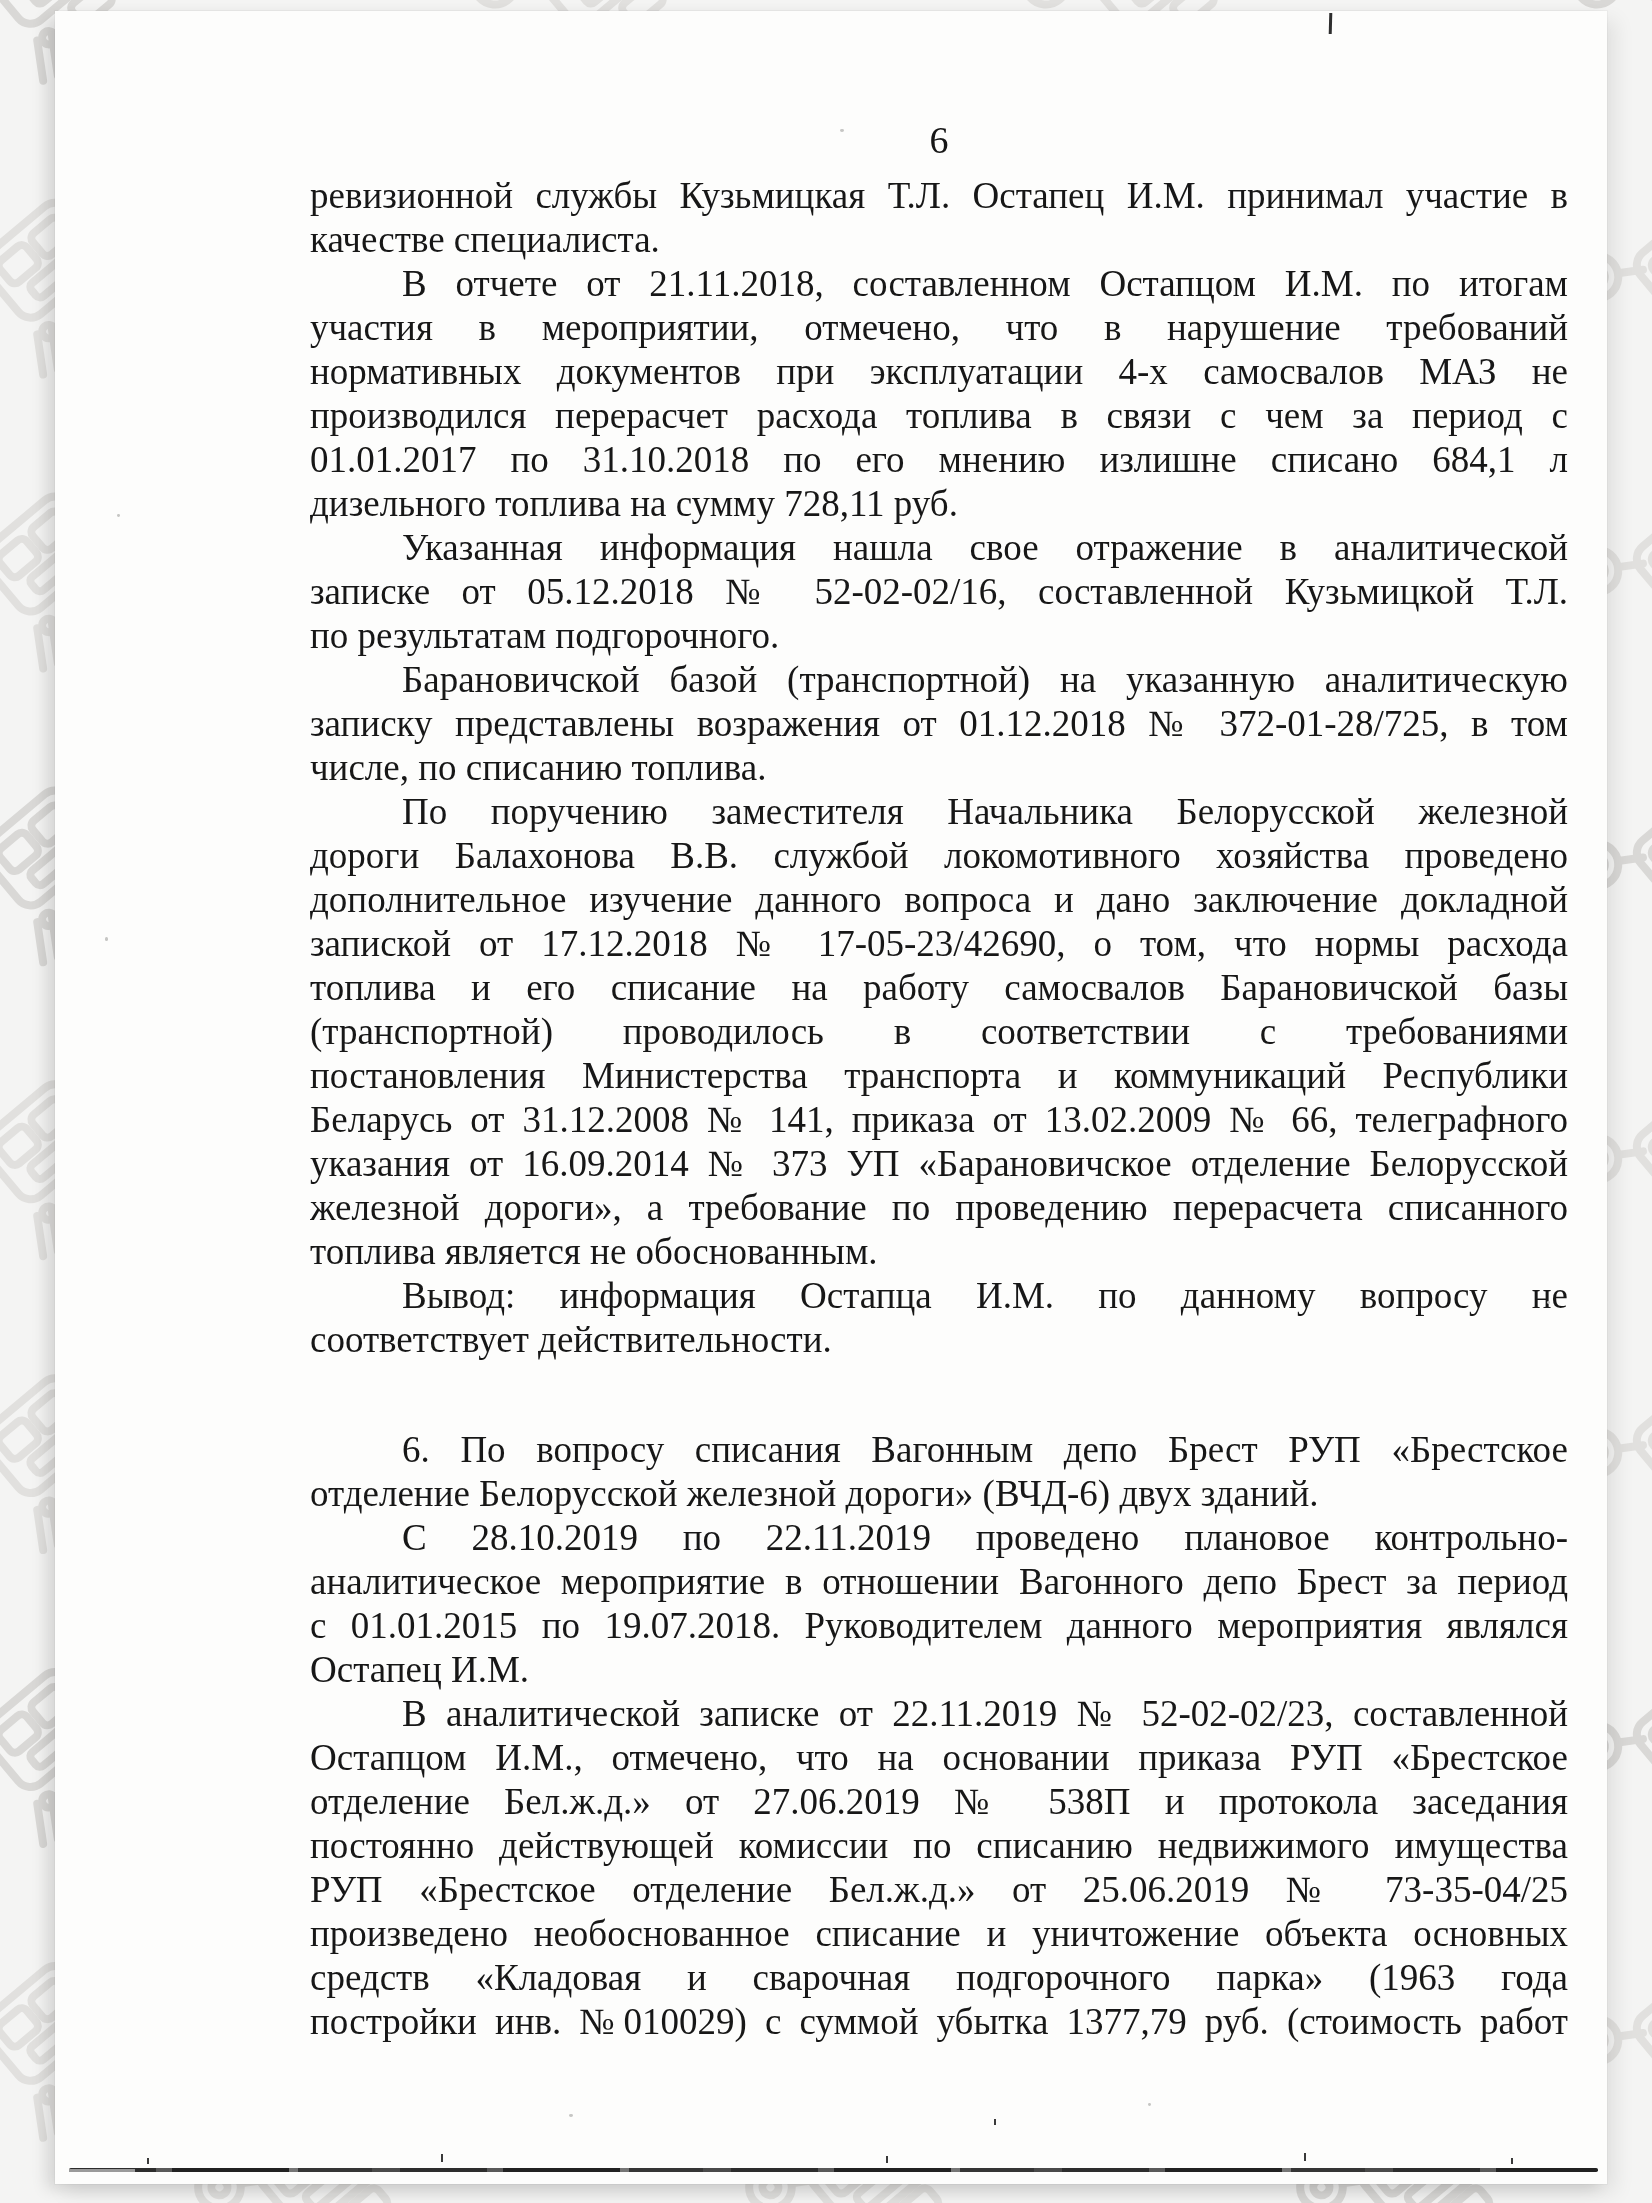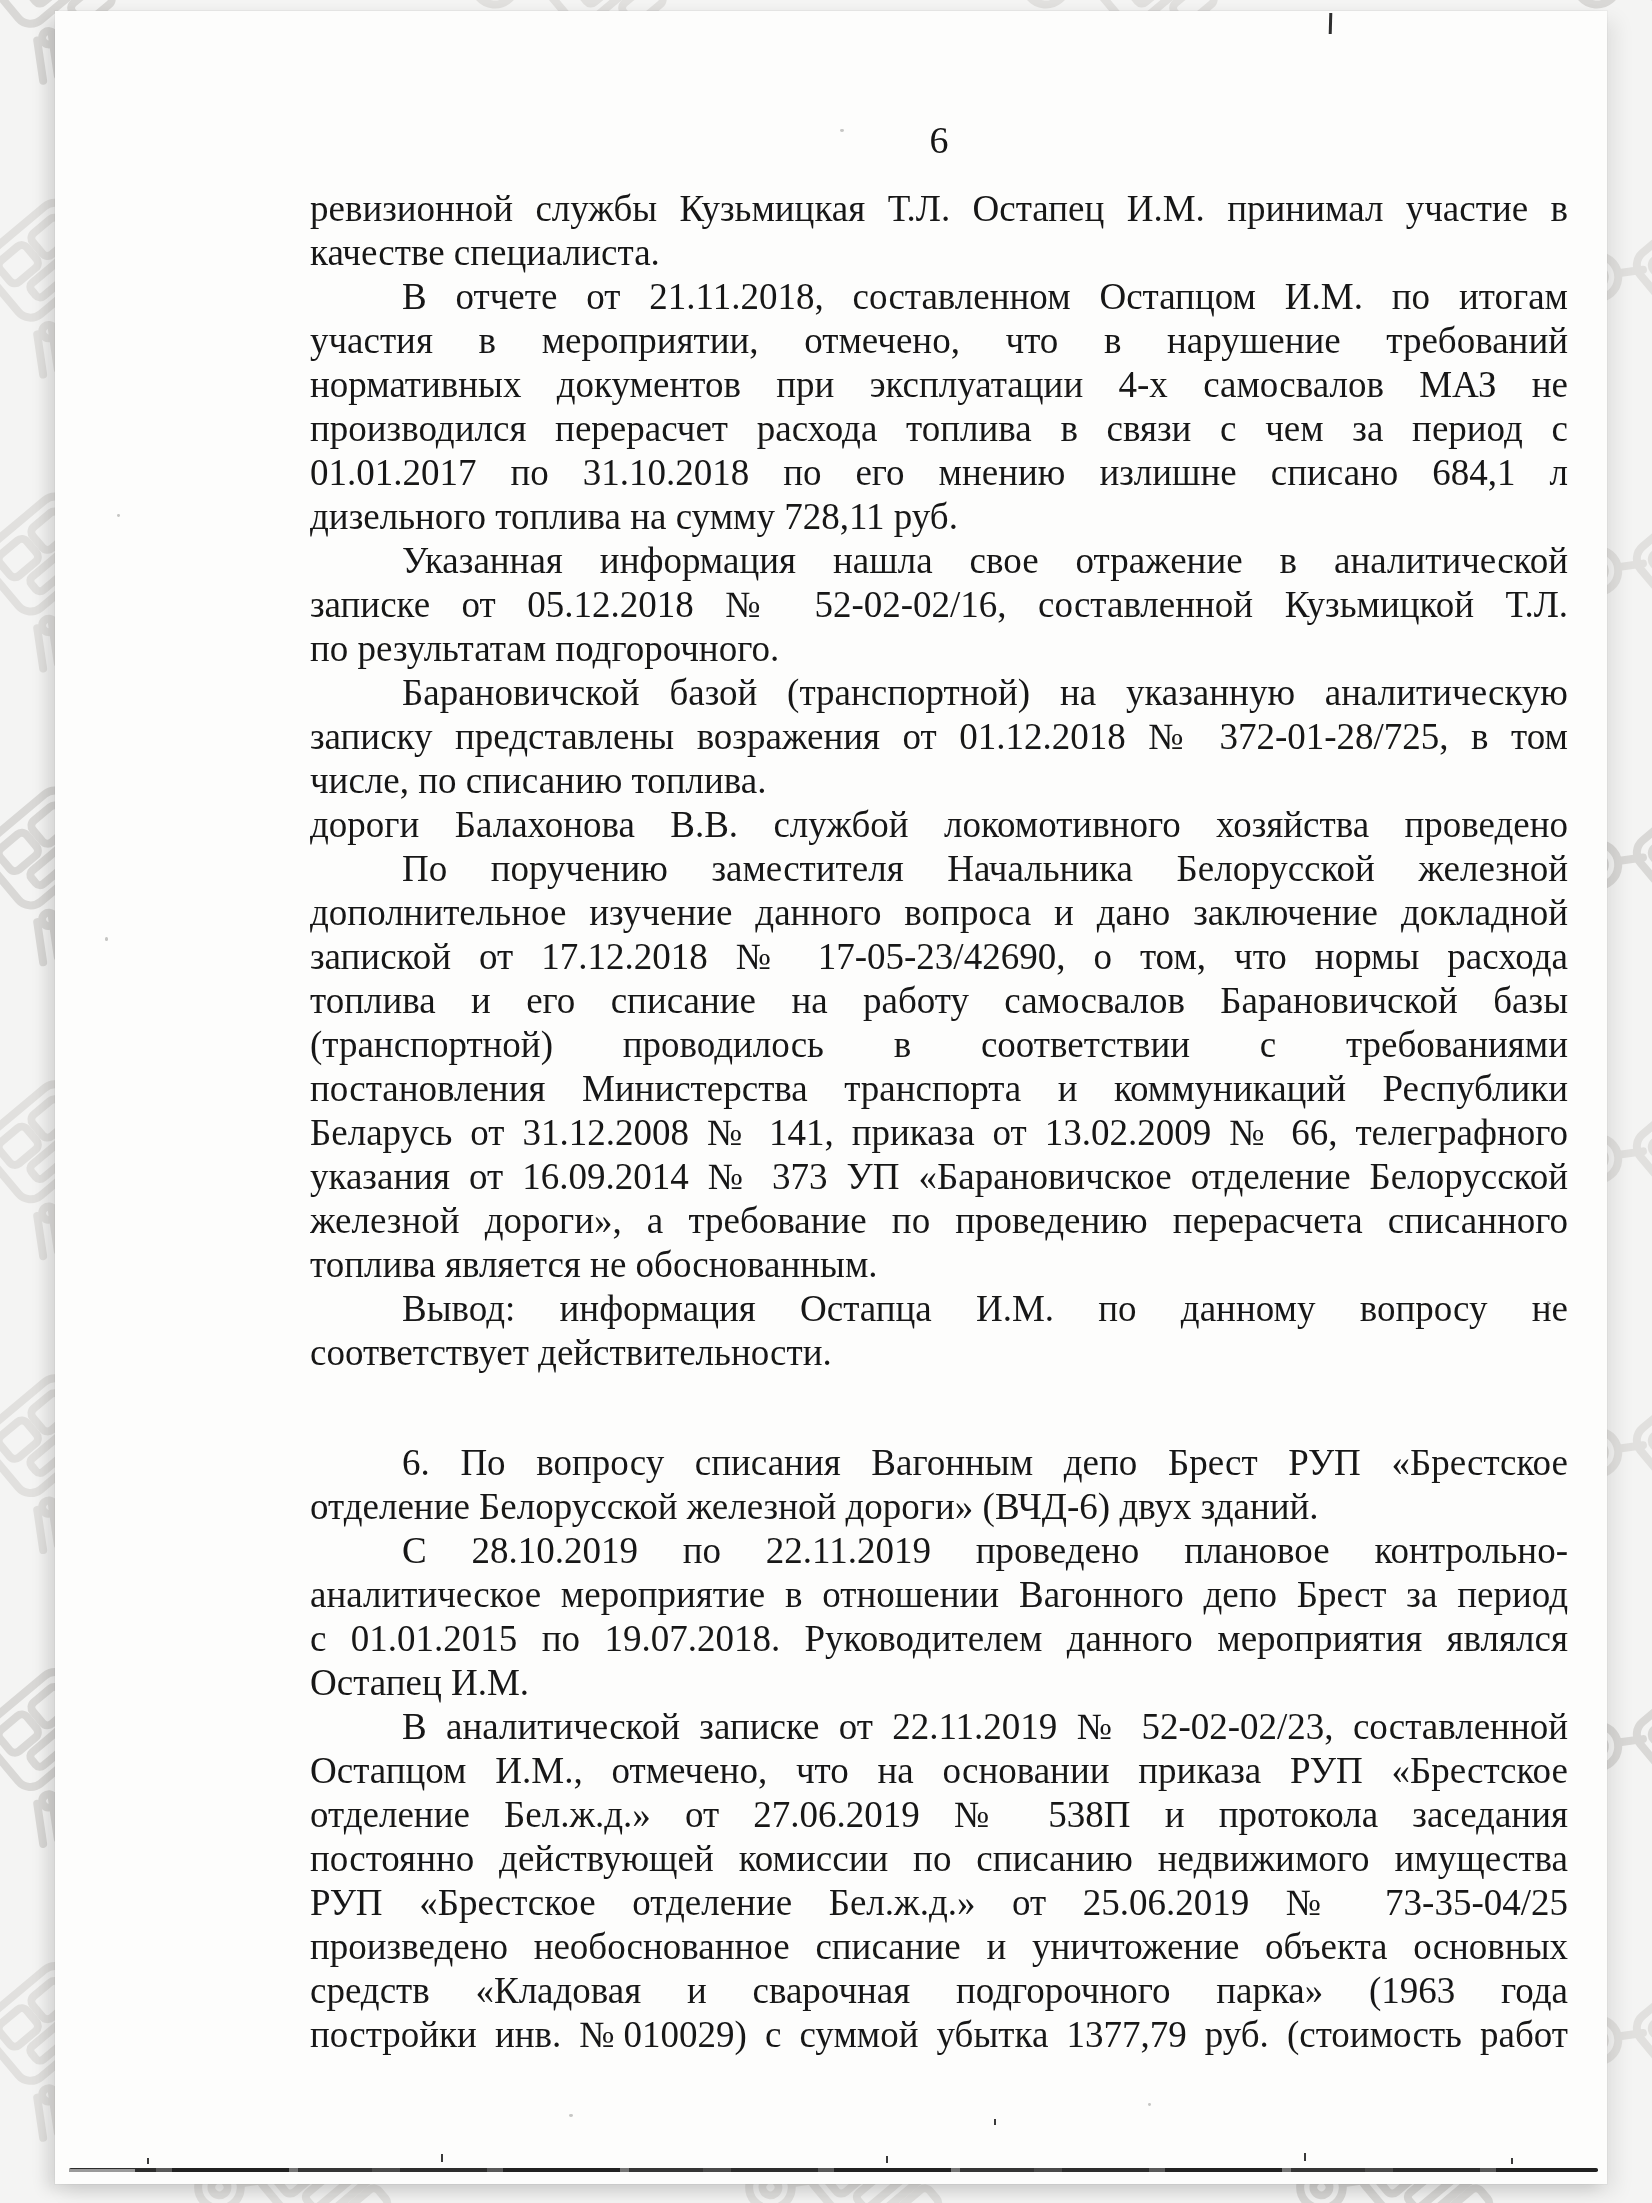--- a/index.html
+++ b/index.html
@@ -36,21 +36,21 @@
     left: 255px; top: 108px;
     width: 1258px;
     font-size: 38px;
     line-height: 43px;
     color: #161616;
     text-align: center;
   }
 
   .text-block {
     position: absolute;
-    left: 255px; top: 176px;
+    left: 255px; top: 163px;
     width: 1258px;
     color: #171717;
     font-size: 37px;
   }
   .paragraph { margin: 0; }
   .paragraph.gap-before { margin-top: 66px; }
   .line {
     height: 44px;
     line-height: 44px;
     text-align: justify;
@@ -200,22 +200,22 @@
           <div class="line indent">Указанная информация нашла свое отражение в аналитической</div>
           <div class="line">записке от 05.12.2018 № 52-02-02/16, составленной Кузьмицкой Т.Л.</div>
           <div class="line last">по результатам подгорочного.</div>
         </div>
         <div class="paragraph">
           <div class="line indent">Барановичской базой (транспортной) на указанную аналитическую</div>
           <div class="line">записку представлены возражения от 01.12.2018 № 372-01-28/725, в том</div>
           <div class="line last">числе, по списанию топлива.</div>
         </div>
         <div class="paragraph">
+          <div class="line indent">По поручению заместителя Начальника Белорусской железной</div>
           <div class="line">дороги Балахонова В.В. службой локомотивного хозяйства проведено</div>
-          <div class="line indent">По поручению заместителя Начальника Белорусской железной</div>
           <div class="line">дополнительное изучение данного вопроса и дано заключение докладной</div>
           <div class="line">запиской от 17.12.2018 № 17-05-23/42690, о том, что нормы расхода</div>
           <div class="line">топлива и его списание на работу самосвалов Барановичской базы</div>
           <div class="line">(транспортной) проводилось в соответствии с требованиями</div>
           <div class="line">постановления Министерства транспорта и коммуникаций Республики</div>
           <div class="line">Беларусь от 31.12.2008 № 141, приказа от 13.02.2009 № 66, телеграфного</div>
           <div class="line">указания от 16.09.2014 № 373 УП «Барановичское отделение Белорусской</div>
           <div class="line">железной дороги», а требование по проведению перерасчета списанного</div>
           <div class="line last">топлива является не обоснованным.</div>
         </div>

